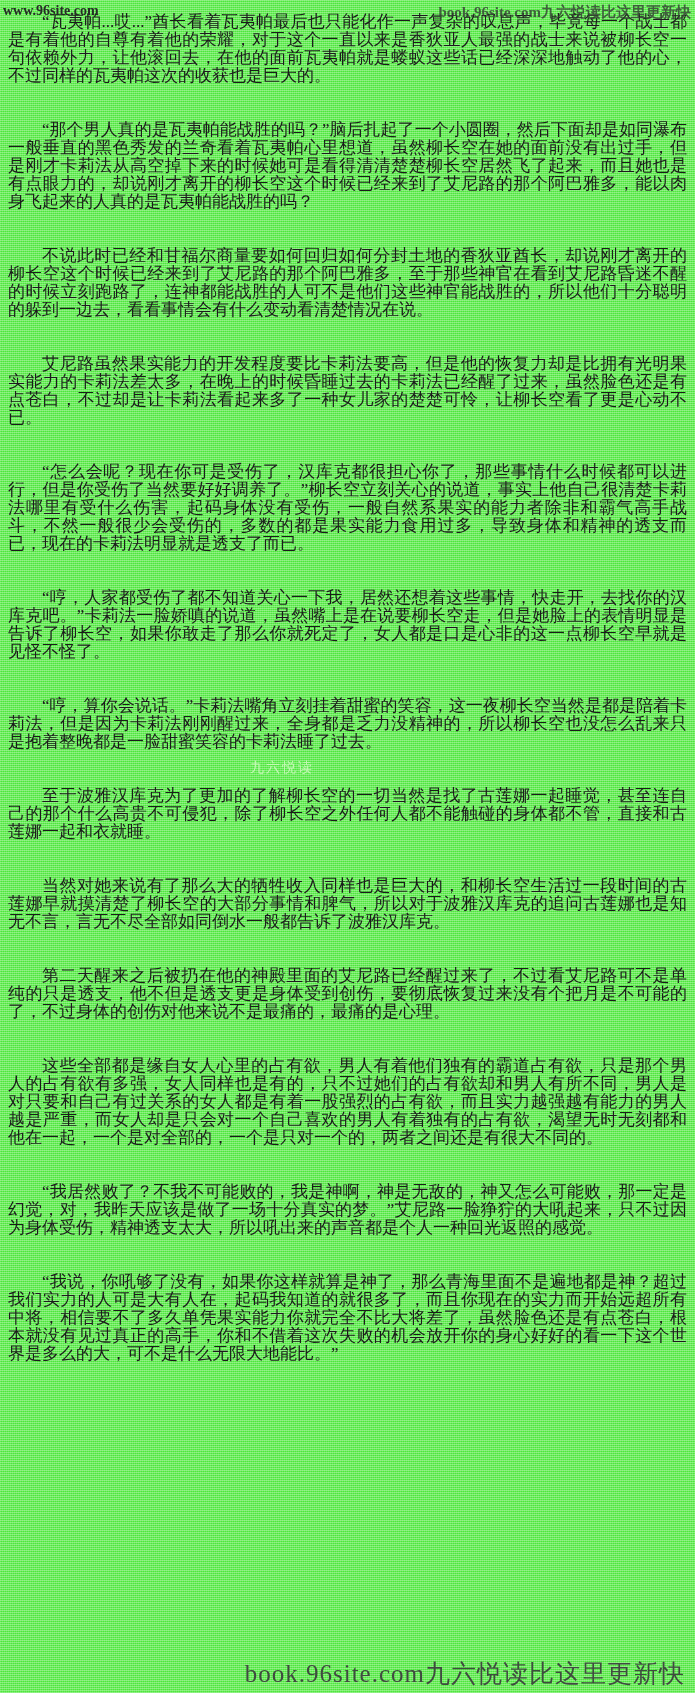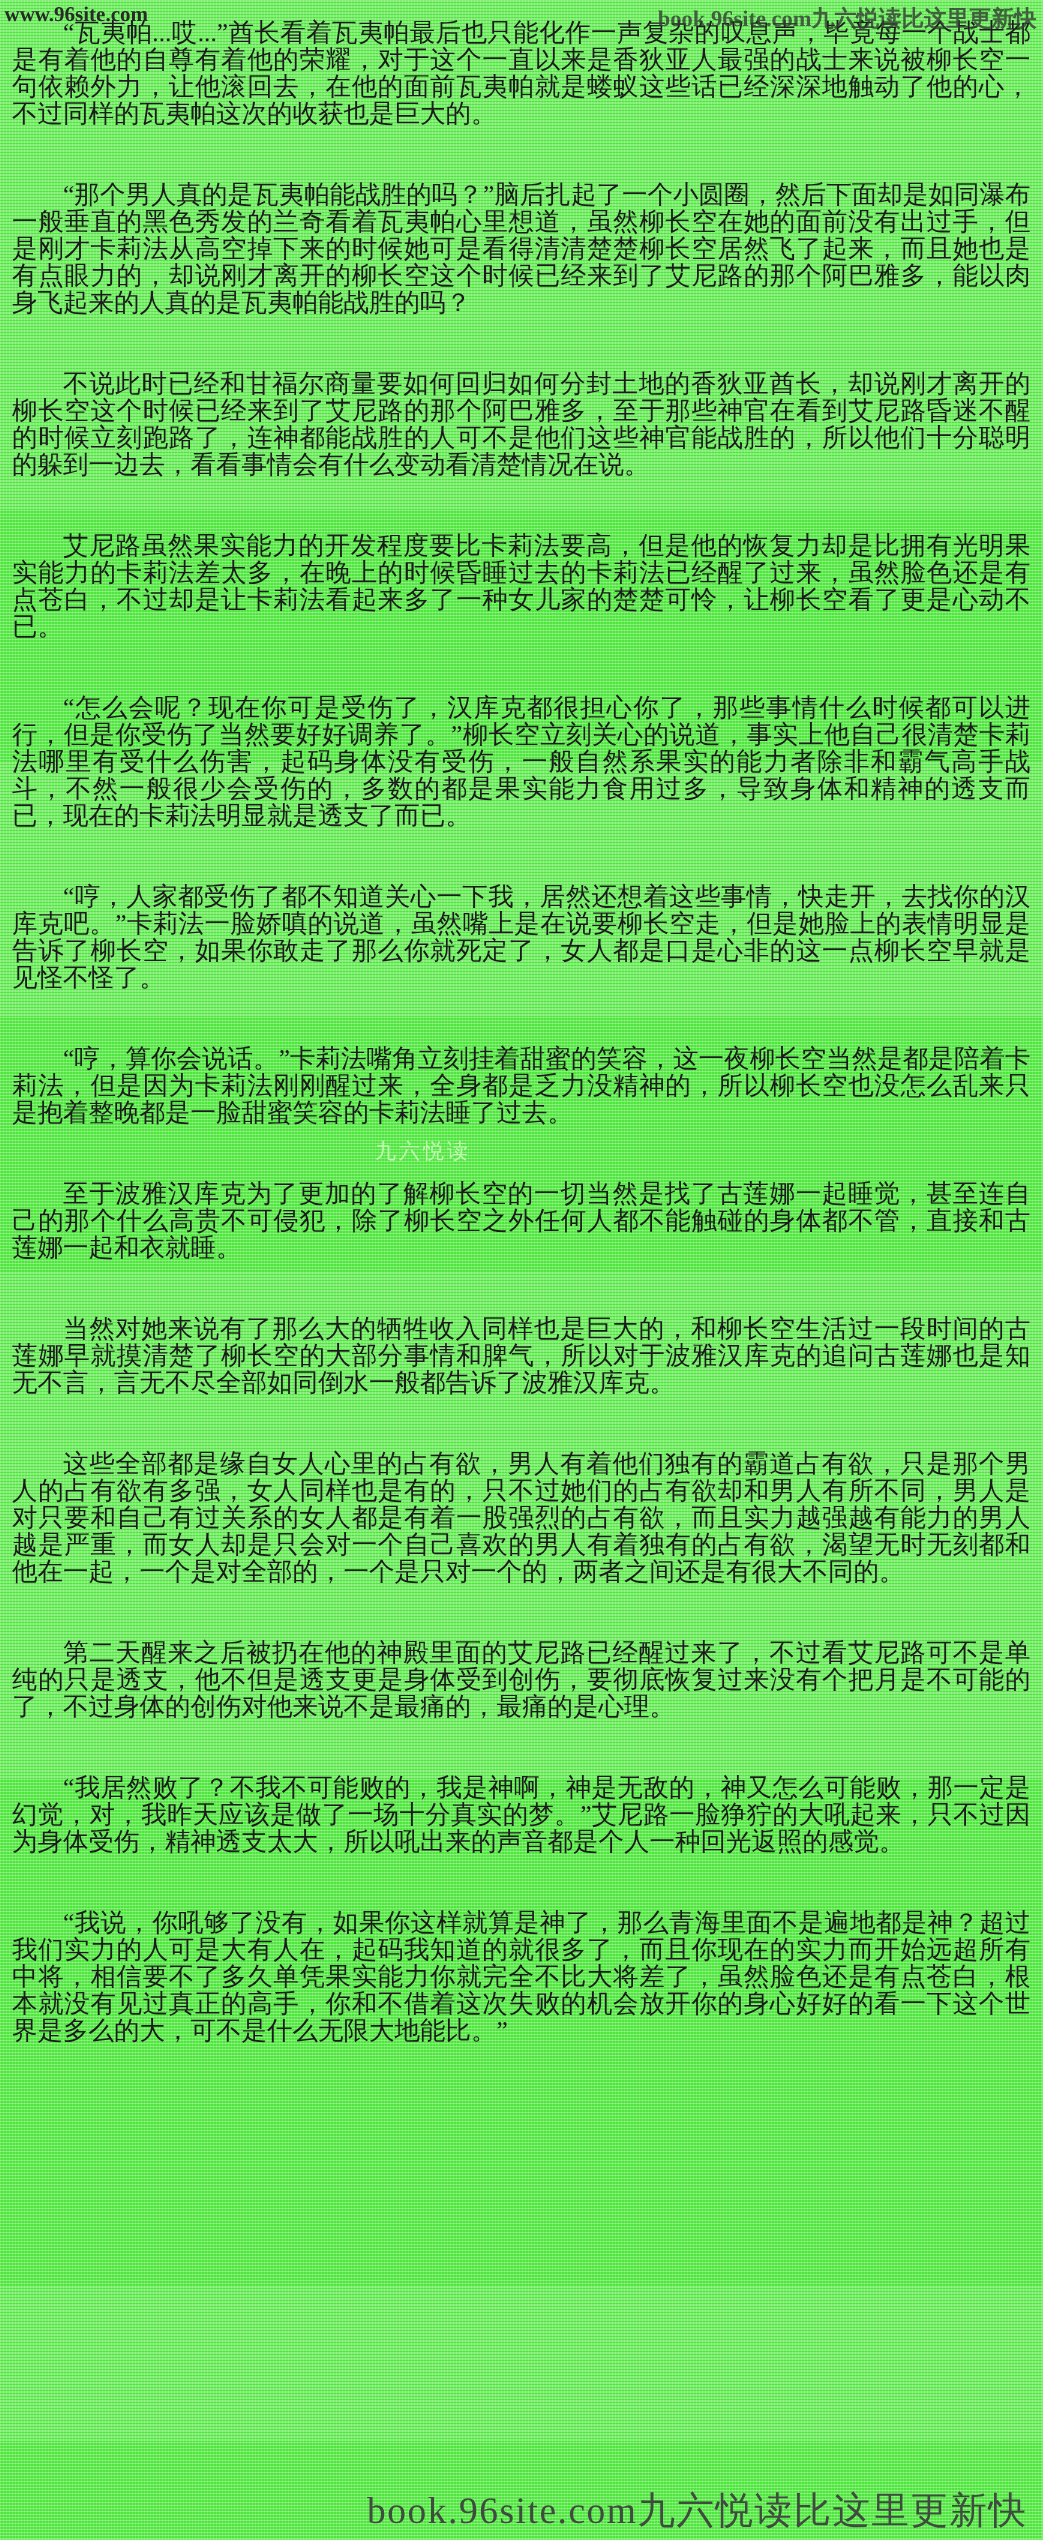--- a/index.html
+++ b/index.html
@@ -68,21 +68,21 @@
   <div class="content">
       <p>“瓦夷帕...哎...”酋长看着瓦夷帕最后也只能化作一声复杂的叹息声，毕竟每一个战士都是有着他的自尊有着他的荣耀，对于这个一直以来是香狄亚人最强的战士来说被柳长空一句依赖外力，让他滚回去，在他的面前瓦夷帕就是蝼蚁这些话已经深深地触动了他的心，不过同样的瓦夷帕这次的收获也是巨大的。</p>
       <p>“那个男人真的是瓦夷帕能战胜的吗？”脑后扎起了一个小圆圈，然后下面却是如同瀑布一般垂直的黑色秀发的兰奇看着瓦夷帕心里想道，虽然柳长空在她的面前没有出过手，但是刚才卡莉法从高空掉下来的时候她可是看得清清楚楚柳长空居然飞了起来，而且她也是有点眼力的，却说刚才离开的柳长空这个时候已经来到了艾尼路的那个阿巴雅多，能以肉身飞起来的人真的是瓦夷帕能战胜的吗？</p>
       <p>不说此时已经和甘福尔商量要如何回归如何分封土地的香狄亚酋长，却说刚才离开的柳长空这个时候已经来到了艾尼路的那个阿巴雅多，至于那些神官在看到艾尼路昏迷不醒的时候立刻跑路了，连神都能战胜的人可不是他们这些神官能战胜的，所以他们十分聪明的躲到一边去，看看事情会有什么变动看清楚情况在说。</p>
       <p>艾尼路虽然果实能力的开发程度要比卡莉法要高，但是他的恢复力却是比拥有光明果实能力的卡莉法差太多，在晚上的时候昏睡过去的卡莉法已经醒了过来，虽然脸色还是有点苍白，不过却是让卡莉法看起来多了一种女儿家的楚楚可怜，让柳长空看了更是心动不已。</p>
       <p>“怎么会呢？现在你可是受伤了，汉库克都很担心你了，那些事情什么时候都可以进行，但是你受伤了当然要好好调养了。”柳长空立刻关心的说道，事实上他自己很清楚卡莉法哪里有受什么伤害，起码身体没有受伤，一般自然系果实的能力者除非和霸气高手战斗，不然一般很少会受伤的，多数的都是果实能力食用过多，导致身体和精神的透支而已，现在的卡莉法明显就是透支了而已。</p>
       <p>“哼，人家都受伤了都不知道关心一下我，居然还想着这些事情，快走开，去找你的汉库克吧。”卡莉法一脸娇嗔的说道，虽然嘴上是在说要柳长空走，但是她脸上的表情明显是告诉了柳长空，如果你敢走了那么你就死定了，女人都是口是心非的这一点柳长空早就是见怪不怪了。</p>
       <p>“哼，算你会说话。”卡莉法嘴角立刻挂着甜蜜的笑容，这一夜柳长空当然是都是陪着卡莉法，但是因为卡莉法刚刚醒过来，全身都是乏力没精神的，所以柳长空也没怎么乱来只是抱着整晚都是一脸甜蜜笑容的卡莉法睡了过去。</p>
       <p>至于波雅汉库克为了更加的了解柳长空的一切当然是找了古莲娜一起睡觉，甚至连自己的那个什么高贵不可侵犯，除了柳长空之外任何人都不能触碰的身体都不管，直接和古莲娜一起和衣就睡。</p>
       <p>当然对她来说有了那么大的牺牲收入同样也是巨大的，和柳长空生活过一段时间的古莲娜早就摸清楚了柳长空的大部分事情和脾气，所以对于波雅汉库克的追问古莲娜也是知无不言，言无不尽全部如同倒水一般都告诉了波雅汉库克。</p>
+      <p>第二天醒来之后被扔在他的神殿里面的艾尼路已经醒过来了，不过看艾尼路可不是单纯的只是透支，他不但是透支更是身体受到创伤，要彻底恢复过来没有个把月是不可能的了，不过身体的创伤对他来说不是最痛的，最痛的是心理。</p>
       <p>这些全部都是缘自女人心里的占有欲，男人有着他们独有的霸道占有欲，只是那个男人的占有欲有多强，女人同样也是有的，只不过她们的占有欲却和男人有所不同，男人是对只要和自己有过关系的女人都是有着一股强烈的占有欲，而且实力越强越有能力的男人越是严重，而女人却是只会对一个自己喜欢的男人有着独有的占有欲，渴望无时无刻都和他在一起，一个是对全部的，一个是只对一个的，两者之间还是有很大不同的。</p>
-      <p>第二天醒来之后被扔在他的神殿里面的艾尼路已经醒过来了，不过看艾尼路可不是单纯的只是透支，他不但是透支更是身体受到创伤，要彻底恢复过来没有个把月是不可能的了，不过身体的创伤对他来说不是最痛的，最痛的是心理。</p>
       <p>“我居然败了？不我不可能败的，我是神啊，神是无敌的，神又怎么可能败，那一定是幻觉，对，我昨天应该是做了一场十分真实的梦。”艾尼路一脸狰狞的大吼起来，只不过因为身体受伤，精神透支太大，所以吼出来的声音都是个人一种回光返照的感觉。</p>
       <p>“我说，你吼够了没有，如果你这样就算是神了，那么青海里面不是遍地都是神？超过我们实力的人可是大有人在，起码我知道的就很多了，而且你现在的实力而开始远超所有中将，相信要不了多久单凭果实能力你就完全不比大将差了，虽然脸色还是有点苍白，根本就没有见过真正的高手，你和不借着这次失败的机会放开你的身心好好的看一下这个世界是多么的大，可不是什么无限大地能比。”</p>
     </div>
 
   <a class="footer" href="#">book.96site.com九六悦读比这里更新快</a>
 
 </div>
 
 </body></html>

